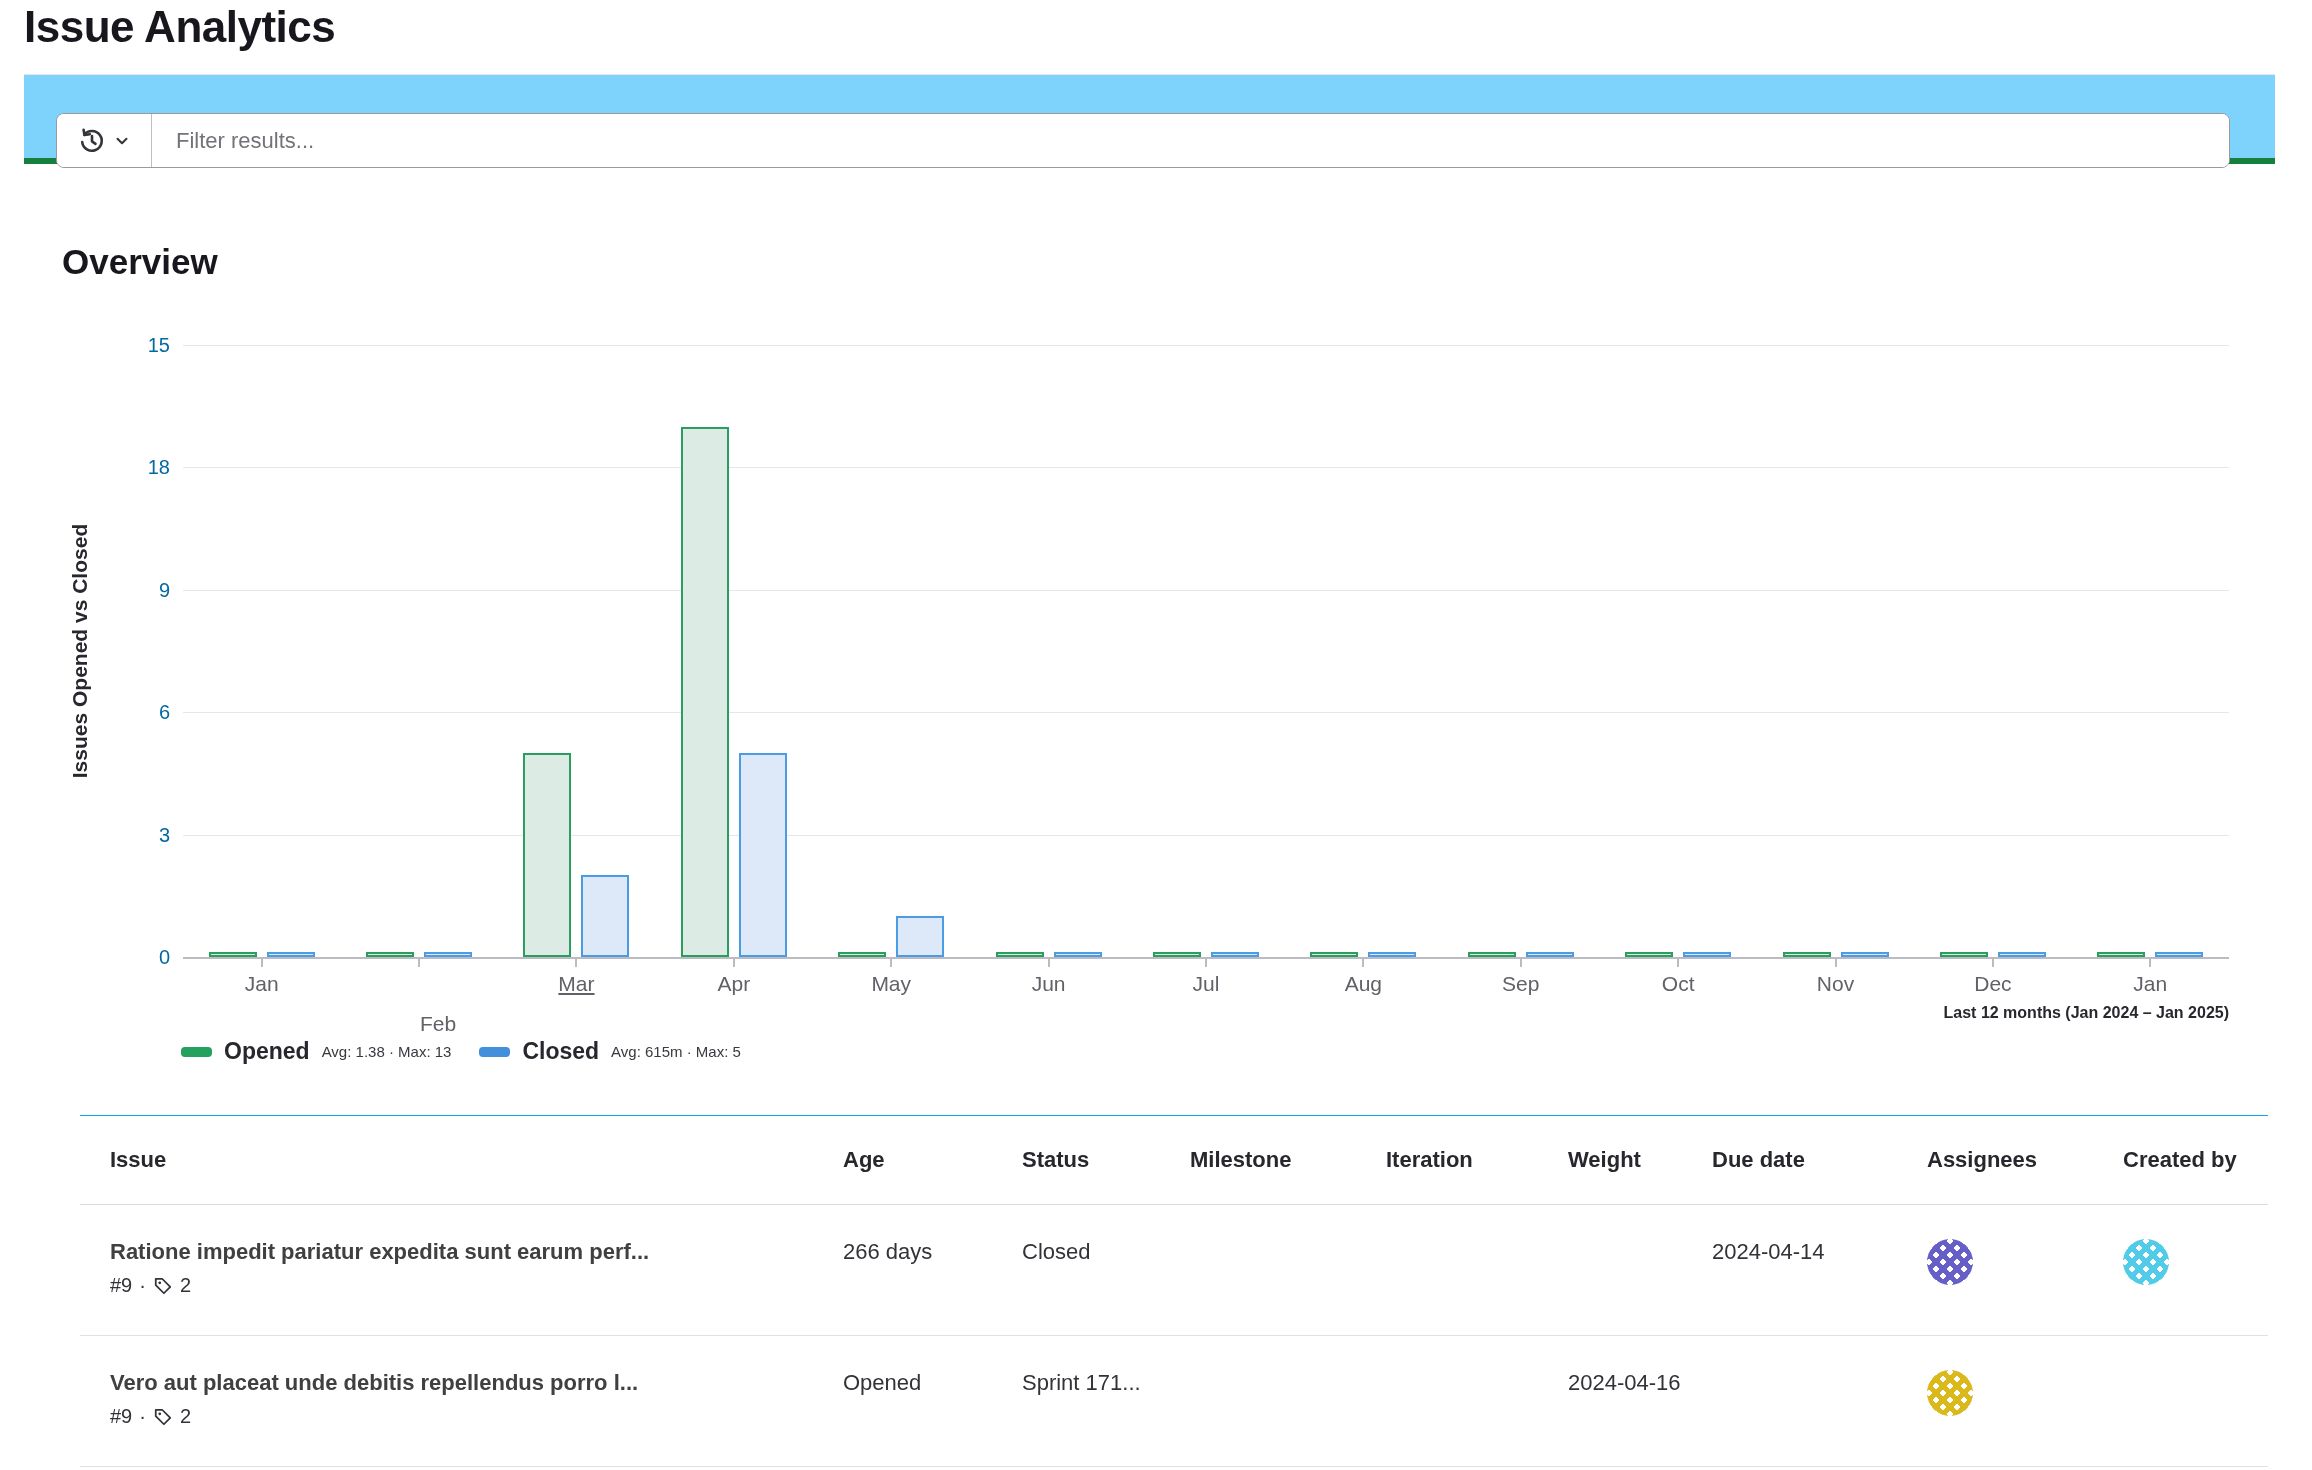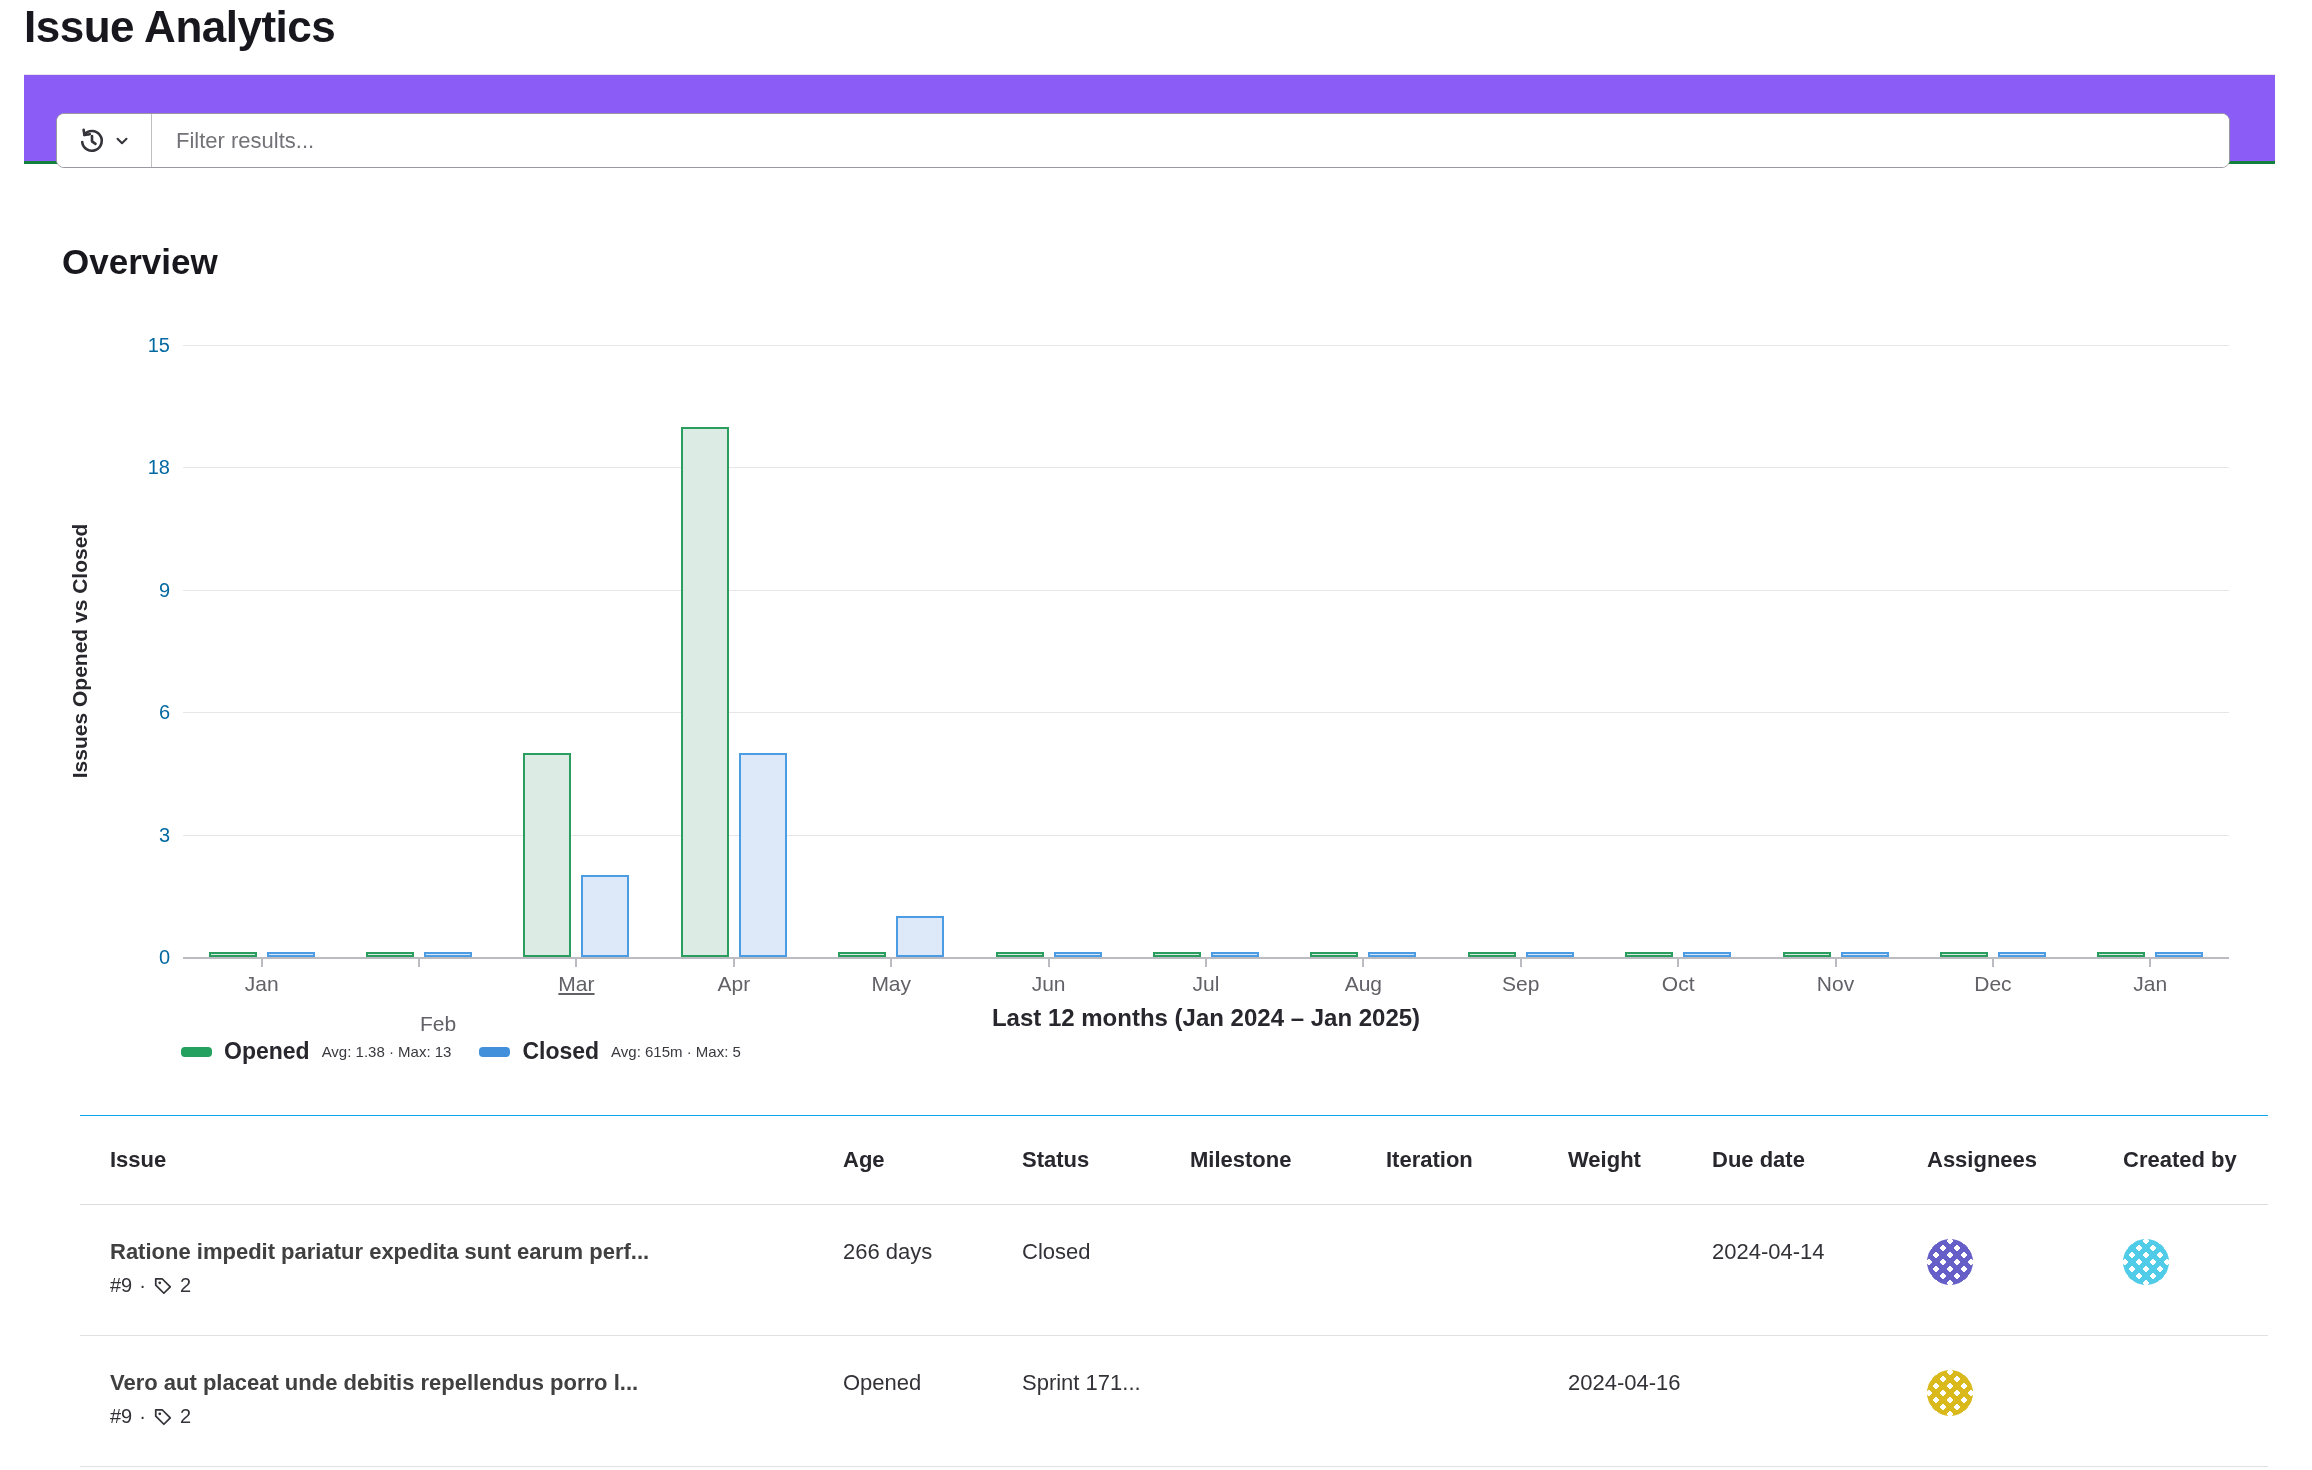--- a/index.html
+++ b/index.html
@@ -5,21 +5,21 @@
   * { margin:0; padding:0; box-sizing:border-box; }
   html,body { width:2312px; height:1470px; background:#fff; overflow:hidden;
               font-family:"Liberation Sans", sans-serif; color:#28272d; }
   #stage { position:absolute; inset:0; }
 
   
   .page-title { position:absolute; left:24px; top:2px; font-size:44px; font-weight:700; color:#18171d; letter-spacing:-.5px; }
 
   
   .filter-strip { position:absolute; left:24px; top:74px; width:2251px; height:90px;
-                  background:#8b5cf6; border-top:1px solid #e5e5ea; border-bottom:3px solid #15803d; }
+                  background:#7dd3fc; border-top:1px solid #e5e5ea; border-bottom:6px solid #15803d; }
   .filter-control { position:absolute; left:32px; top:38px; width:2174px; height:55px;
                     display:flex; border:1px solid #9a99a1; border-radius:8px; background:#fff; overflow:hidden; }
   .history-btn { width:95px; height:100%; background:#fff; border:none; border-right:1px solid #bfbfc3;
                  display:flex; align-items:center; justify-content:center; gap:7px; cursor:pointer; color:#35343a; }
   .history-btn svg { display:block; }
   .filter-input { flex:1; border:none; outline:none; font-size:22px; padding:0 24px; color:#28272d;
                   font-family:"Liberation Sans", sans-serif; background:#fff; }
   .filter-input::placeholder { color:#737278; }
 
   
@@ -27,22 +27,22 @@
 
   
   .gridline { position:absolute; left:183px; width:2046px; height:1px; background:#e6e5ea; }
   .gridline.zero { height:2px; background:#bcbbc1; }
   .ytick { position:absolute; width:62px; text-align:right; font-size:20px; color:#0369a1; transform:translateY(-50%); }
   .ylabel { position:absolute; left:80px; top:651px; transform:translate(-50%,-50%) rotate(-90deg);
             font-size:21px; font-weight:700; color:#28272d; white-space:nowrap; }
   .bar { position:absolute; border-style:solid; border-width:2px; }
   .xtick { position:absolute; top:957px; width:2px; height:10px; background:#bcbbc1; }
   .month-label { position:absolute; top:972px; width:120px; text-align:center; font-size:21px; color:#626168; transform:translateX(-50%); }
-  .x-title { position:absolute; left:183px; top:1004px; width:2046px; text-align:center;
-             font-size:24px; font-weight:700; color:#28272d; }
+  .x-title { position:absolute; left:183px; top:1004px; width:2046px; text-align:right;
+             font-size:16px; font-weight:700; color:#28272d; }
   .legend { position:absolute; left:181px; top:1038px; display:flex; align-items:center; gap:28px; }
   .legend-item { display:flex; align-items:center; gap:12px; cursor:pointer; }
   .legend-swatch { width:31px; height:10px; border-radius:4px; }
   .legend-label { font-size:23px; font-weight:700; color:#28272d; }
   .legend-stats { font-size:15px; color:#3a393f; }
 
   
   .issues-table { position:absolute; left:80px; top:1115px; width:2188px; border-top:1px solid #0ea5e9; }
   .t-row { display:grid; grid-template-columns:733px 179px 168px 196px 182px 144px 215px 196px 175px; }
   .t-head { height:89px; border-bottom:1px solid #dcdcde; }

